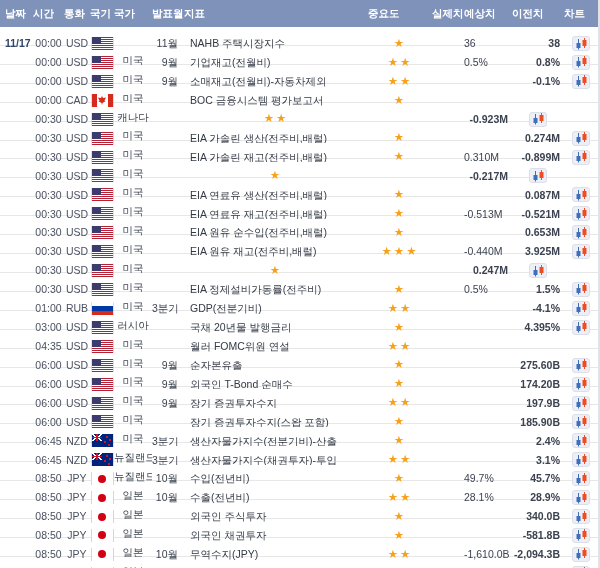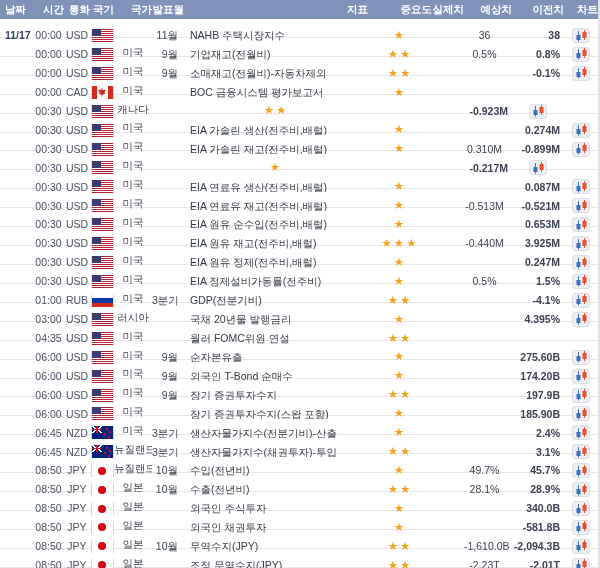--- a/index.html
+++ b/index.html
@@ -24,46 +24,46 @@
     border-right:2px solid #dfe2e8;
     position:relative;
   }
   .grid-row{
     display:grid;
     grid-template-columns:33px 31px 26px 24px 38px 32px minmax(0,1fr) 64px 32px 48px 52px 34px;
     align-items:center;
     width:100%;
   }
   .header-row{
-    height:19px;
+    height:27px;
     background:var(--header-bg);
     color:var(--header-text);
     font-size:10.5px;
     font-weight:bold;
   }
-  .header-row .hcell{text-align:right;white-space:nowrap;overflow:hidden;}
+  .header-row .hcell{text-align:left;white-space:nowrap;overflow:hidden;}
   .header-row .h-date{text-align:left;padding-left:5px;}
   .row{
     height:18.93px;
     border-bottom:1px solid var(--row-border);
     font-size:10.5px;
     color:var(--text);
     background:#fff;
   }
   .cell{white-space:nowrap;overflow:hidden;line-height:1;}
   .c-date{padding-left:5px;font-weight:bold;color:var(--date-text);}
   .c-time{text-align:center;color:#4a5160;}
   .c-cur{text-align:center;color:#4a5160;}
   .c-flag{display:flex;justify-content:center;align-items:center;}
   .c-country{text-align:center;margin-top:33px;}
   .c-period{text-align:right;padding-right:6px;}
   .c-indicator{padding-left:6px;color:#343b46;cursor:pointer;}
   .c-imp{text-align:center;color:var(--star);font-size:11.5px;letter-spacing:2px;line-height:1;}
   .c-actual{text-align:right;padding-right:4px;}
-  .c-forecast{text-align:center;padding-right:7px;}
+  .c-forecast{text-align:left;padding-right:7px;}
   .c-previous{text-align:right;padding-right:4px;font-weight:bold;}
   .c-chart{display:flex;justify-content:center;align-items:center;}
   .chart-btn{
     width:18px;height:15px;
     background:#ecf0f6;
     border:1px solid #dcdfe7;
     border-radius:3px;
     display:inline-flex;align-items:center;justify-content:center;
     cursor:pointer;
   }
@@ -413,21 +413,20 @@
   </div>
       <div class="grid-row row">
     <div class="cell c-date"></div>
     <div class="cell c-time">00:30</div>
     <div class="cell c-cur">USD</div>
     <div class="cell c-flag">
       <span class="flag flag-us"></span>
     </div>
     <div class="cell c-country">미국</div>
     <div class="cell c-period"></div>
-    <div class="cell c-indicator">EIA 원유 정제(전주비,배럴)</div>
     <div class="cell c-imp">★</div>
     <div class="cell c-actual"></div>
     <div class="cell c-forecast"></div>
     <div class="cell c-previous">0.247M</div>
     <div class="cell c-chart">
           <span class="chart-btn">
             <svg width="13" height="12" viewBox="0 0 13 12" aria-hidden="true">
               <line x1="3.5" y1="1" x2="3.5" y2="11.5" stroke="#3f6fba" stroke-width="1"></line>
               <rect x="1.5" y="5" width="4" height="5" fill="#3f6fba"></rect>
               <line x1="9.5" y1="0" x2="9.5" y2="10" stroke="#ee4c23" stroke-width="1"></line>

